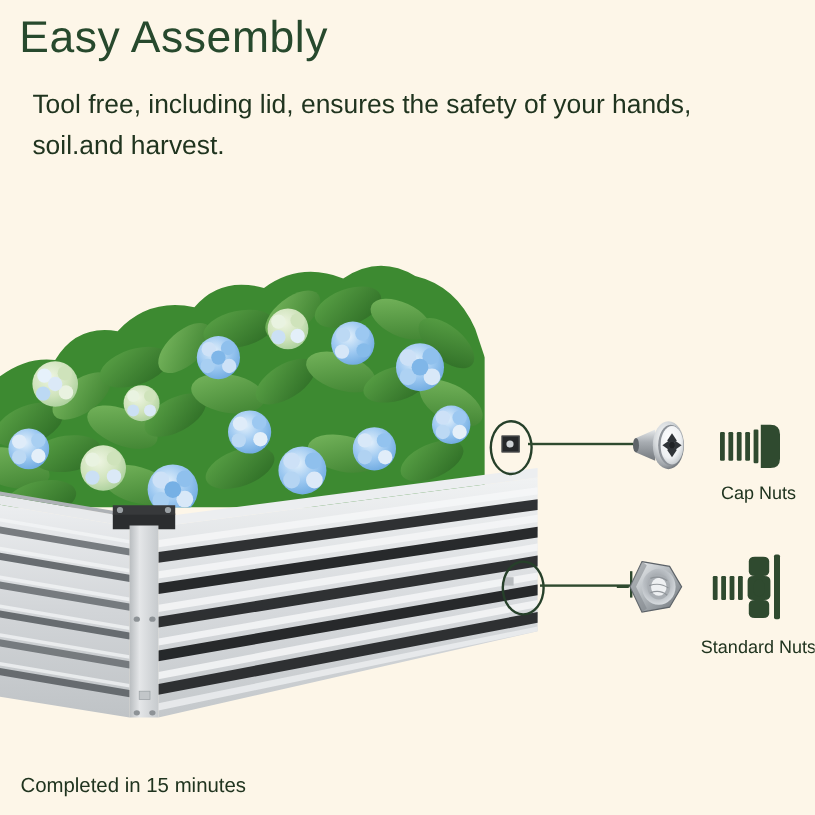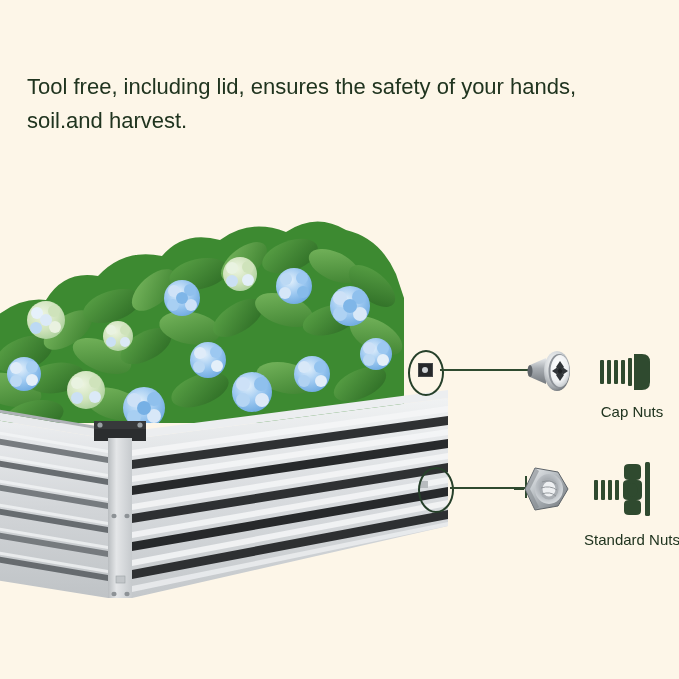--- a/index.html
+++ b/index.html
@@ -48,20 +48,21 @@
   .footnote{
     position:absolute;left:17px;top:645px;
     font-size:17px;color:#20341f;white-space:nowrap;
   }
 </style>
 </head>
 <body>
 
 <div id="stage">
 
+  <div class="headline">Easy Assembly</div>
   <div class="subline">Tool free, including lid, ensures the safety of your hands, soil.and harvest.</div>
 
   <div id="plants">
     <svg class="svgfull" viewBox="0 0 410 245" preserveAspectRatio="none">
       <defs>
         <radialGradient id="fl" cx="40%" cy="35%" r="70%">
           <stop offset="0%" stop-color="#e3f0fb"></stop>
           <stop offset="55%" stop-color="#9cc8f1"></stop>
           <stop offset="100%" stop-color="#6da9e0"></stop>
         </radialGradient>
@@ -419,14 +420,15 @@
 
         <rect x="53" y="0" width="5" height="54" rx="1.5"></rect>
       </g>
 
       <ellipse cx="40.5" cy="28" rx="5" ry="7" fill="#2f4a2f"></ellipse>
     </svg>
   </div>
 
   <div class="hw-label" style="left:562px;top:531px;width:140px;">Standard Nuts</div>
 
+  <div class="footnote">Completed in 15 minutes</div>
 
 </div>
 
 </body></html>

